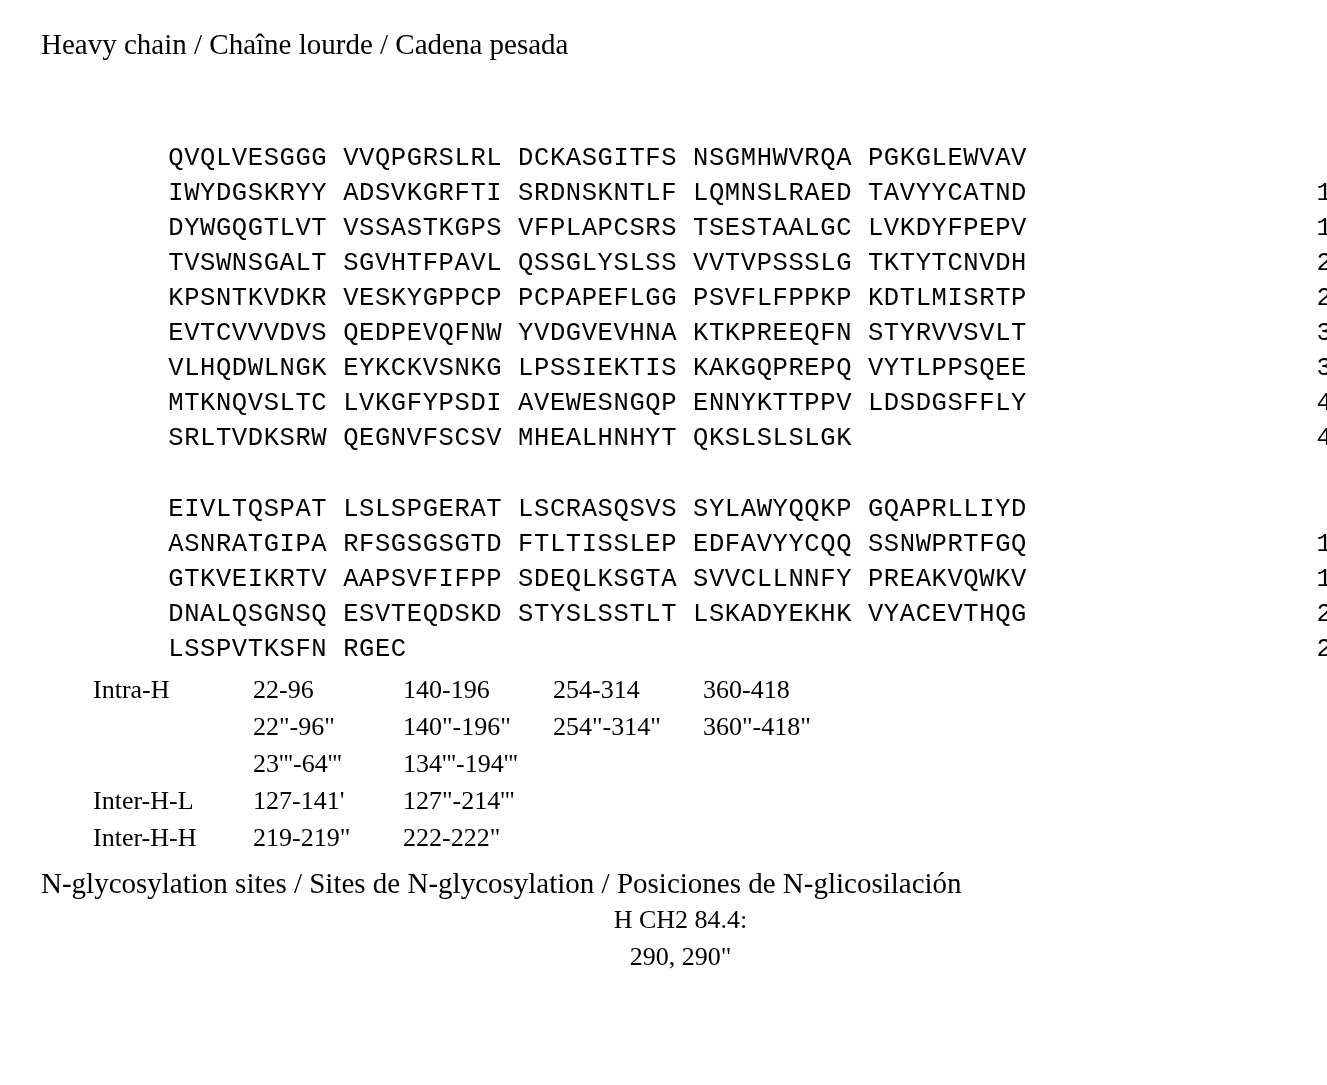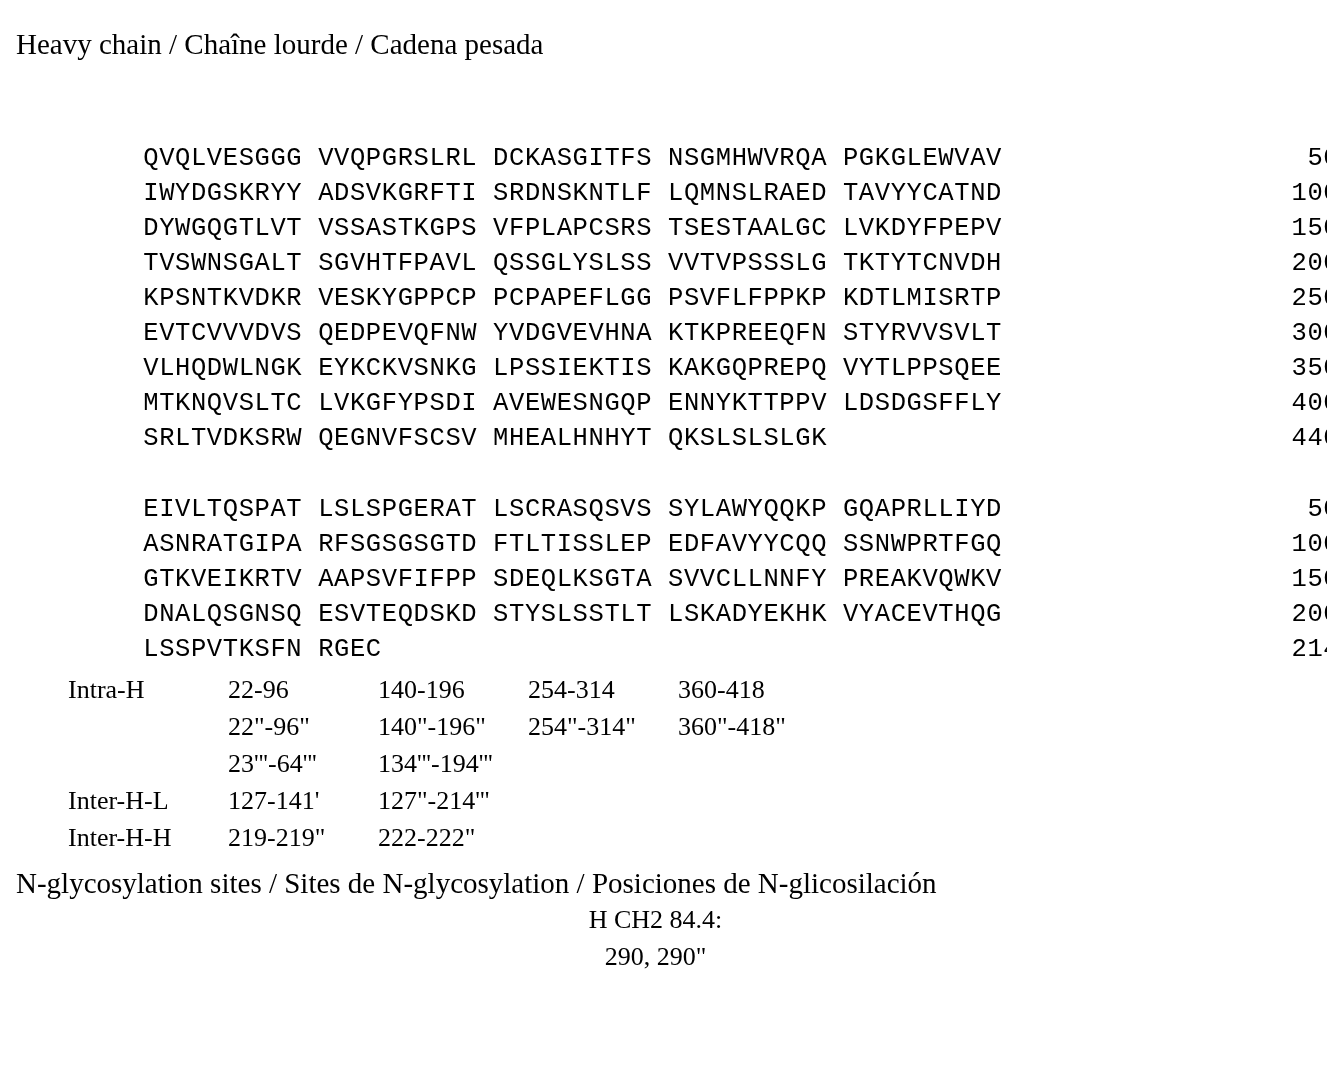--- a/index.html
+++ b/index.html
@@ -9,21 +9,21 @@
   }
   body {
     width: 1327px;
     height: 1085px;
     position: relative;
     overflow: hidden;
     color: #000000;
   }
   .page {
     position: absolute;
-    left: 16px;
+    left: 41px;
     top: 26px;
     width: 1279px;
   }
 
   
   .section-title {
     font-family: "Liberation Serif", "DejaVu Serif", serif;
     font-size: 29px;
     line-height: 36px;
     white-space: pre;

